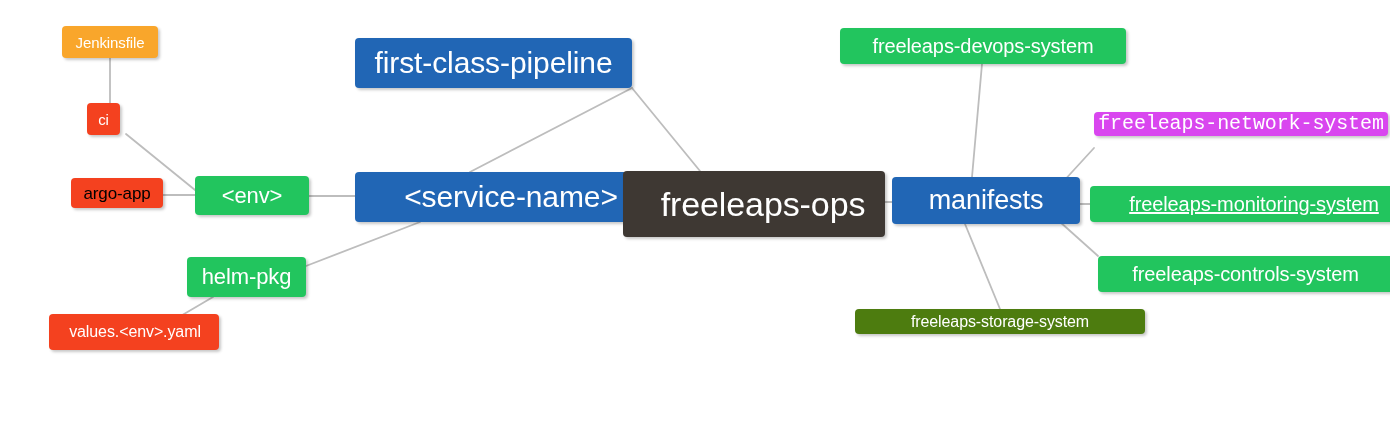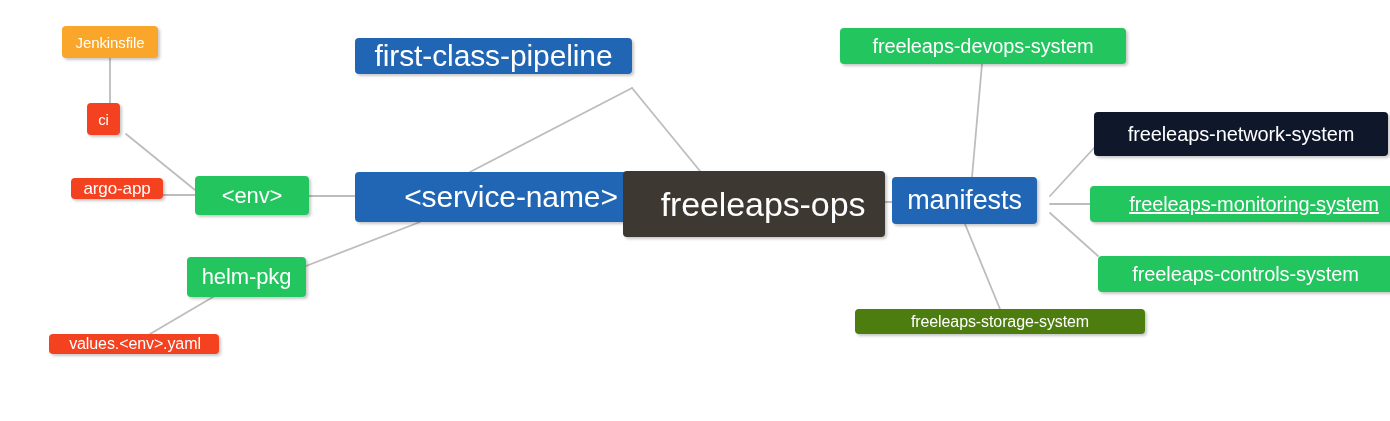--- a/index.html
+++ b/index.html
@@ -66,48 +66,48 @@
       <line x1="1010" y1="213" x2="1058" y2="256" stroke="#bdbdbd" stroke-width="1.8" stroke-linecap="round"></line>
       <line x1="925" y1="224" x2="960" y2="309" stroke="#bdbdbd" stroke-width="1.8" stroke-linecap="round"></line>
     </svg>
   <div id="node-layer">
       <div class="node" style="left: 22px; top: 26px; width: 96px; height: 32px; background: rgb(249, 166, 43); font-size: 15px; color: rgb(255, 255, 255);">
         <span class="node-label">Jenkinsfile</span>
       </div>
       <div class="node" style="left: 47px; top: 103px; width: 33px; height: 32px; background: rgb(244, 65, 31); font-size: 15px; color: rgb(255, 255, 255);">
         <span class="node-label">ci</span>
       </div>
-      <div class="node" style="left: 31px; top: 178px; width: 92px; height: 21px; background: rgb(244, 65, 31); font-size: 17px; color: #ffffff;">
+      <div class="node" style="left: 31px; top: 178px; width: 92px; height: 30px; background: rgb(244, 65, 31); font-size: 17px; color: #000000;">
         <span class="node-label">argo-app</span>
       </div>
       <div class="node" style="left: 155px; top: 176px; width: 114px; height: 39px; background: rgb(34, 197, 94); font-size: 22px; color: rgb(255, 255, 255);">
         <span class="node-label">&lt;env&gt;</span>
       </div>
       <div class="node" style="left: 147px; top: 257px; width: 119px; height: 40px; background: rgb(34, 197, 94); font-size: 22px; color: rgb(255, 255, 255);">
         <span class="node-label">helm-pkg</span>
       </div>
-      <div class="node" style="left: 9px; top: 334px; width: 170px; height: 20px; background: rgb(244, 65, 31); font-size: 16px; color: rgb(255, 255, 255); padding-left: 12px;">
+      <div class="node" style="left: 9px; top: 314px; width: 170px; height: 36px; background: rgb(244, 65, 31); font-size: 16px; color: rgb(255, 255, 255); padding-left: 12px;">
         <span class="node-label">values.&lt;env&gt;.yaml</span>
       </div>
-      <div class="node" style="left: 315px; top: 38px; width: 277px; height: 36px; background: rgb(33, 102, 181); font-size: 30px; color: rgb(255, 255, 255); align-items: center;">
+      <div class="node" style="left: 315px; top: 38px; width: 277px; height: 50px; background: rgb(33, 102, 181); font-size: 30px; color: rgb(255, 255, 255); align-items: center;">
         <span class="node-label">first-class-pipeline</span>
       </div>
       <div class="node" style="left: 315px; top: 172px; width: 305px; height: 50px; background: rgb(33, 102, 181); font-size: 30px; color: rgb(255, 255, 255); padding-left: 17px;">
         <span class="node-label">&lt;service-name&gt;</span>
       </div>
       <div class="node" style="left: 583px; top: 171px; width: 262px; height: 66px; background: rgb(62, 56, 51); font-size: 34px; color: rgb(255, 255, 255); padding-left: 28px;">
         <span class="node-label">freeleaps-ops</span>
       </div>
-      <div class="node" style="left: 852px; top: 177px; width: 145px; height: 47px; background: rgb(33, 102, 181); font-size: 27px; color: rgb(255, 255, 255);">
+      <div class="node" style="left: 852px; top: 177px; width: 188px; height: 47px; background: rgb(33, 102, 181); font-size: 27px; color: rgb(255, 255, 255);">
         <span class="node-label">manifests</span>
       </div>
       <div class="node" style="left: 800px; top: 28px; width: 286px; height: 36px; background: rgb(34, 197, 94); font-size: 20px; color: rgb(255, 255, 255);">
         <span class="node-label">freeleaps-devops-system</span>
       </div>
-      <div class="node" style="left: 1054px; top: 112px; width: 294px; height: 44px; background: #0f172a; font-size: 20px; color: rgb(255, 255, 255);">
+      <div class="node" style="left: 1054px; top: 112px; width: 294px; height: 24px; background: #d946ef; font-size: 20px; color: rgb(255, 255, 255); font-family: Liberation Mono, monospace;">
         <span class="node-label">freeleaps-network-system</span>
       </div>
       <div class="node" style="left: 1050px; top: 186px; width: 328px; height: 36px; background: rgb(34, 197, 94); font-size: 20px; color: rgb(255, 255, 255); text-decoration: underline;">
         <span class="node-label">freeleaps-monitoring-system</span>
       </div>
       <div class="node" style="left: 1058px; top: 256px; width: 295px; height: 36px; background: rgb(34, 197, 94); font-size: 20px; color: rgb(255, 255, 255);">
         <span class="node-label">freeleaps-controls-system</span>
       </div>
       <div class="node" style="left: 815px; top: 309px; width: 290px; height: 25px; background: #4d7c0f; font-size: 16px; color: rgb(255, 255, 255);">
         <span class="node-label">freeleaps-storage-system</span>

